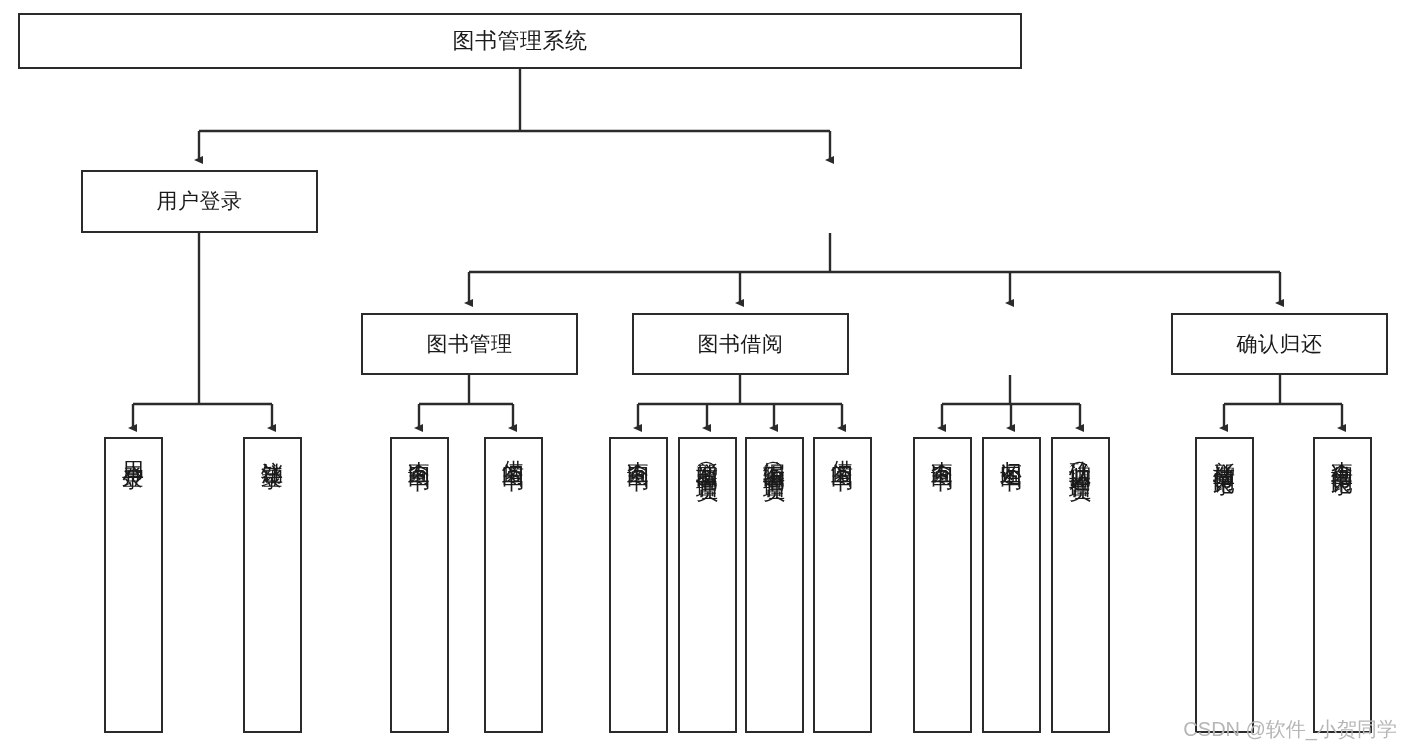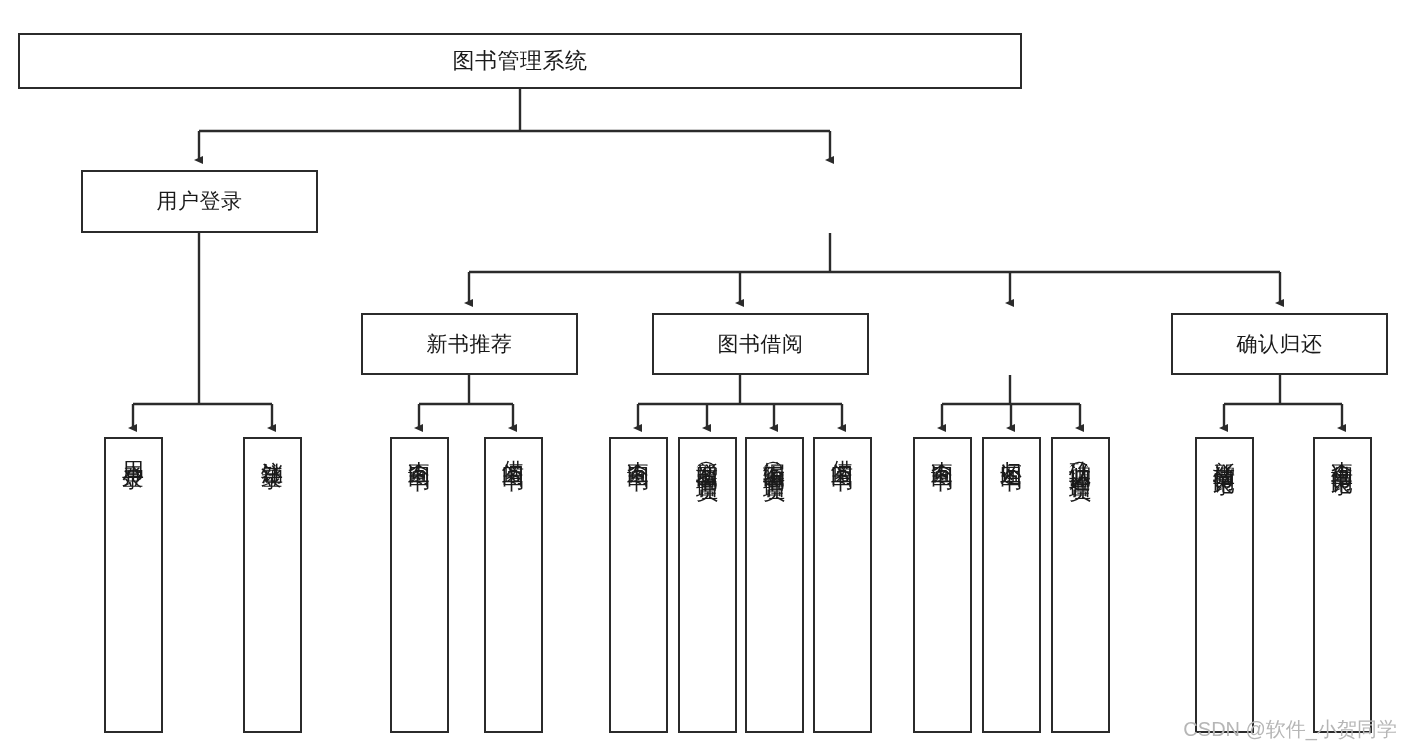--- a/index.html
+++ b/index.html
@@ -121,32 +121,32 @@
       <path d="M1011,404 L1011,428" marker-end="url(#arrow)"></path>
       <path d="M1080,404 L1080,428" marker-end="url(#arrow)"></path>
 
       <path d="M1280,375 L1280,404"></path>
       <path d="M1224,404 L1342,404"></path>
       <path d="M1224,404 L1224,428" marker-end="url(#arrow)"></path>
       <path d="M1342,404 L1342,428" marker-end="url(#arrow)"></path>
     </g>
   </svg>
 
-  <div class="node h-node root" style="left:18px; top:13px; width:1004px; height:56px;margin-top:20px;">
+  <div class="node h-node root" style="left:18px; top:13px; width:1004px; height:56px;">
     <span class="lbl">图书管理系统</span>
   </div>
 
   <div class="node h-node" style="left:81px; top:170px; width:237px; height:63px;">
     <span class="lbl">用户登录</span>
   </div>
 
   <div class="node h-node" style="left:361px; top:313px; width:217px; height:62px;">
-    <span class="lbl">新书推荐</span>
+    <span class="lbl">图书管理</span>
   </div>
-  <div class="node h-node" style="left:652px; top:313px; width:217px; height:62px;">
+  <div class="node h-node" style="left:632px; top:313px; width:217px; height:62px;">
     <span class="lbl">图书借阅</span>
   </div>
   <div class="node h-node" style="left:1171px; top:313px; width:217px; height:62px;">
     <span class="lbl">确认归还</span>
   </div>
 
   <div class="node v-node" style="left:104px; top:437px; width:59px; height:296px;">
     <span class="lbl">用户登录</span>
   </div>
   <div class="node v-node" style="left:243px; top:437px; width:59px; height:296px;">

